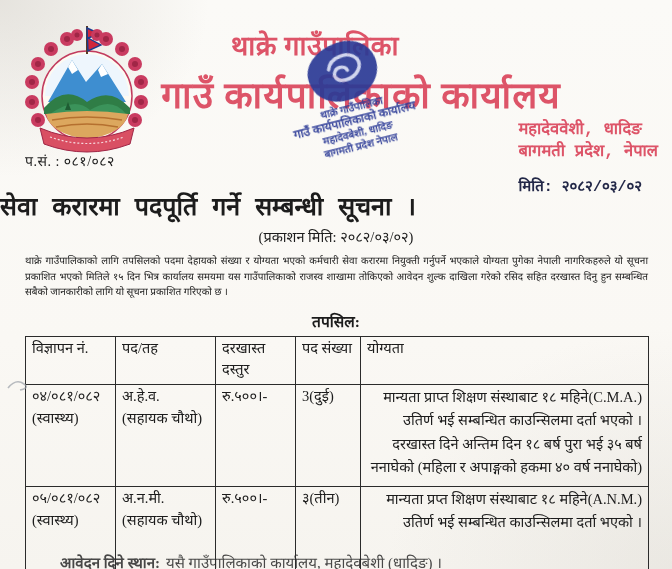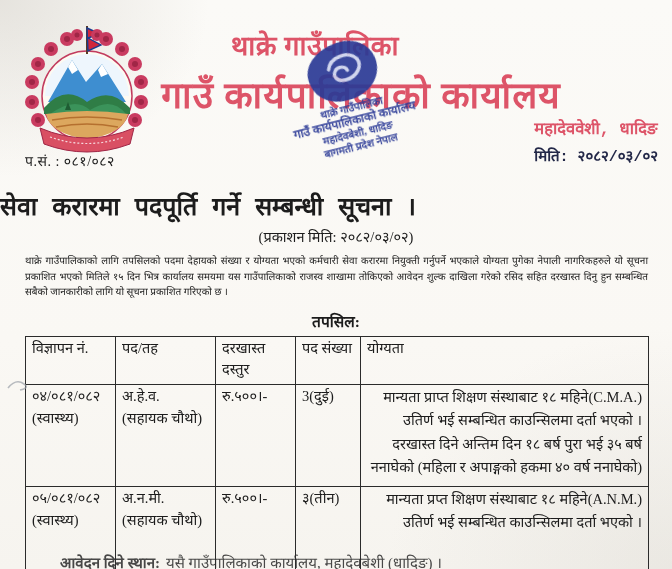--- a/index.html
+++ b/index.html
@@ -31,21 +31,21 @@
     filter:blur(.2px);
   }
   .stamp-blob { display:block; margin:0 auto; width:74px; height:62px; }
   .stamp-text div { font-size:10.5px; line-height:13px; white-space:nowrap; }
   .stamp-text .st-big { font-size:12px; }
 
   .address {
     position:absolute; right:14px; top:119px; text-align:left; z-index:2;
     color:#dd5468; font-weight:bold; font-size:16.5px; line-height:22px;font-family:Liberation Mono, monospace;
   }
-  .doc-date { color:#232848; font-weight:bold; font-size:15px; margin-top:6px; }
+  .doc-date { color:#232848; font-weight:bold; font-size:15px; margin-top:14px; }
 
   .ref-no { position:absolute; left:25px; top:151px; font-size:14px; letter-spacing:.5px; }
 
   
   .notice-title { text-align:left; font-size:25px; font-weight:bold; margin-top:5px;font-family:Liberation Mono, monospace; }
   .pub-date     { text-align:center; font-size:14.5px; margin-top:3px; }
   .body-text    { padding:7px 24px 0 25px; font-size:10px; line-height:1.55; text-align:justify; }
   .tapasil      { text-align:center; font-weight:bold; font-size:15.5px; margin-top:10px; }
 
   
@@ -147,20 +147,21 @@
       <div class="stamp-text">
         <div>थाक्रे गाउँपालिका</div>
         <div class="st-big">गाउँ कार्यपालिकाको कार्यालय</div>
         <div>महादेवबेशी, धादिङ</div>
         <div>बागमती प्रदेश नेपाल</div>
       </div>
     </div>
 
     <div class="address">
       <div>महादेववेशी, धादिङ</div>
+      <div>बागमती प्रदेश, नेपाल</div>
       <div class="doc-date">मिति: २०८२/०३/०२</div>
     </div>
 
     <div class="ref-no">प.सं. : ०८१/०८२</div>
   </div>
 
   <div class="notice-title">सेवा करारमा पदपूर्ति गर्ने सम्बन्धी सूचना ।</div>
   <div class="pub-date">(प्रकाशन मिति: २०८२/०३/०२)</div>
   <p class="body-text">थाक्रे गाउँपालिकाको लागि तपसिलको पदमा देहायको संख्या र योग्यता भएको कर्मचारी सेवा करारमा नियुक्ती गर्नुपर्ने भएकाले योग्यता पुगेका नेपाली नागरिकहरुले यो सूचना प्रकाशित भएको मितिले १५ दिन भित्र कार्यालय समयमा यस  गाउँपालिकाको राजस्व शाखामा तोकिएको आवेदन शुल्क दाखिला गरेको रसिद सहित दरखास्त दिनु हुन सम्बन्धित सबैको जानकारीको लागि यो सूचना प्रकाशित गरिएको छ ।</p>
   <div class="tapasil">तपसिल:</div>

